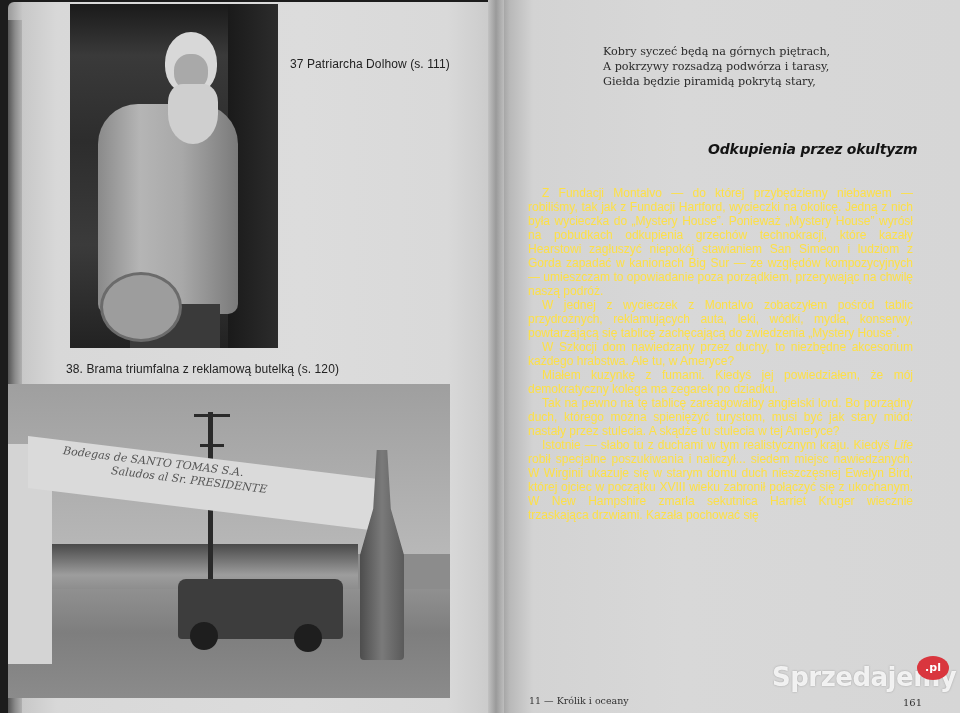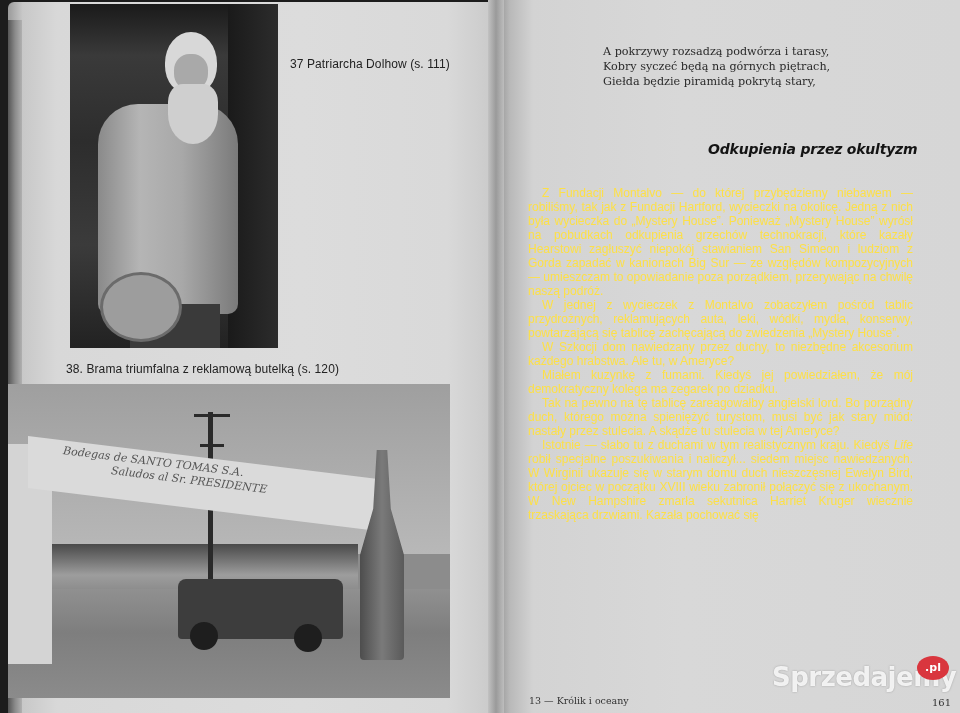--- a/index.html
+++ b/index.html
@@ -47,21 +47,21 @@
   .photo2 .wheel2 { position:absolute; left:286px; top:240px; width:28px; height:28px; border-radius:50%; background:#1e1e1e; }
 
   
   .poem { position:absolute; left:603px; top:44px; font-family:"DejaVu Serif", serif; font-size:11.2px; line-height:15px; color:#2a2a2a; }
   .poem div { white-space:nowrap; }
   .heading { position:absolute; left:708px; top:141px; font-family:"DejaVu Sans", sans-serif; font-weight:bold; font-style:italic; font-size:14px; color:#141414; white-space:nowrap; letter-spacing:-0.2px; }
   .body-text { position:absolute; left:528px; top:186px; width:385px; font-family:Liberation Sans, sans-serif; font-size:12px; line-height:14px; color:#fde047; }
   .body-text p { margin:0; text-align:justify; text-indent:14px; }
   .body-text p.first { text-indent:14px; }
   .footer-left { position:absolute; left:529px; top:695px; font-family:"DejaVu Serif", serif; font-size:9.5px; color:#333; white-space:nowrap; }
-  .footer-right { position:absolute; left:903px; top:697px; font-family:"DejaVu Serif", serif; font-size:10px; color:#333;margin-left:29px; }
+  .footer-right { position:absolute; left:903px; top:697px; font-family:"DejaVu Serif", serif; font-size:10px; color:#333; }
 
   
   .watermark { position:absolute; left:772px; top:662px; font-family:"DejaVu Sans", sans-serif; font-weight:bold; font-size:26px; color:rgba(255,255,255,0.85); letter-spacing:-0.5px; text-shadow:0 0 2px rgba(120,120,120,0.6); white-space:nowrap; }
   .watermark-badge { position:absolute; left:917px; top:656px; width:32px; height:24px; border-radius:50%; background:#d9363e; color:#fff; font-family:"DejaVu Sans", sans-serif; font-weight:bold; font-size:11px; line-height:24px; text-align:center; }
 </style>
 </head>
 <body>
 
 <div class="spread">
   <div class="left-page"></div>
@@ -98,34 +98,34 @@
       <div style="padding-left:50px;">Saludos al Sr. PRESIDENTE</div>
     </div>
     <div class="bottle"></div>
     <div class="truck-bed"></div>
     <div class="truck"></div>
     <div class="wheel1"></div>
     <div class="wheel2"></div>
   </div>
 
   <div class="poem">
+    <div>Kobry syczeć będą na górnych piętrach,</div>
     <div>A pokrzywy rozsadzą podwórza i tarasy,</div>
-    <div>Kobry syczeć będą na górnych piętrach,</div>
     <div>Giełda będzie piramidą pokrytą stary,</div>
   </div>
 
   <div class="heading">Odkupienia przez okultyzm</div>
 
   <div class="body-text">
     <p class="first">Z Fundacji Montalvo — do której przybędziemy niebawem — robiliśmy, tak jak z Fundacji Hartford, wycieczki na okolicę. Jedną z nich była wycieczka do „Mystery House”. Ponieważ „Mystery House” wyrósł na pobudkach odkupienia grzechów technokracji, które kazały Hearstowi zagłuszyć niepokój stawianiem San Simeon i ludziom z Gorda zapadać w kanionach Big Sur — ze względów kompozycyjnych — umieszczam to opowiadanie poza porządkiem, przerywając na chwilę naszą podróż.</p>
     <p>W jednej z wycieczek z Montalvo zobaczyłem pośród tablic przydrożnych, reklamujących auta, leki, wódki, mydła, konserwy, powtarzającą się tablicę zachęcającą do zwiedzenia „Mystery House”.</p>
     <p>W Szkocji dom nawiedzany przez duchy, to niezbędne akcesorium każdego hrabstwa. Ale tu, w Ameryce?</p>
     <p>Miałem kuzynkę z fumami. Kiedyś jej powiedziałem, że mój demokratyczny kolega ma zegarek po dziadku.</p>
     <p>Tak na pewno na tę tablicę zareagowałby angielski lord. Bo porządny duch, którego można spieniężyć turystom, musi być jak stary miód: nastały przez stulecia. A skądże tu stulecia w tej Ameryce?</p>
     <p>Istotnie — słabo tu z duchami w tym realistycznym kraju. Kiedyś <i>Life</i> robił specjalne poszukiwania i naliczył... siedem miejsc nawiedzanych. W Wirginii ukazuje się w starym domu duch nieszczęsnej Ewelyn Bird, której ojciec w początku XVIII wieku zabronił połączyć się z ukochanym. W New Hampshire zmarła sekutnica Harriet Kruger wiecznie trzaskająca drzwiami. Kazała pochować się</p>
   </div>
 
-  <div class="footer-left">13 — Królik i oceany</div>
+  <div class="footer-left">11 — Królik i oceany</div>
   <div class="footer-right">161</div>
 
   <div class="watermark">Sprzedajemy</div>
   <div class="watermark-badge">.pl</div>
 </div>
 
 </body></html>

